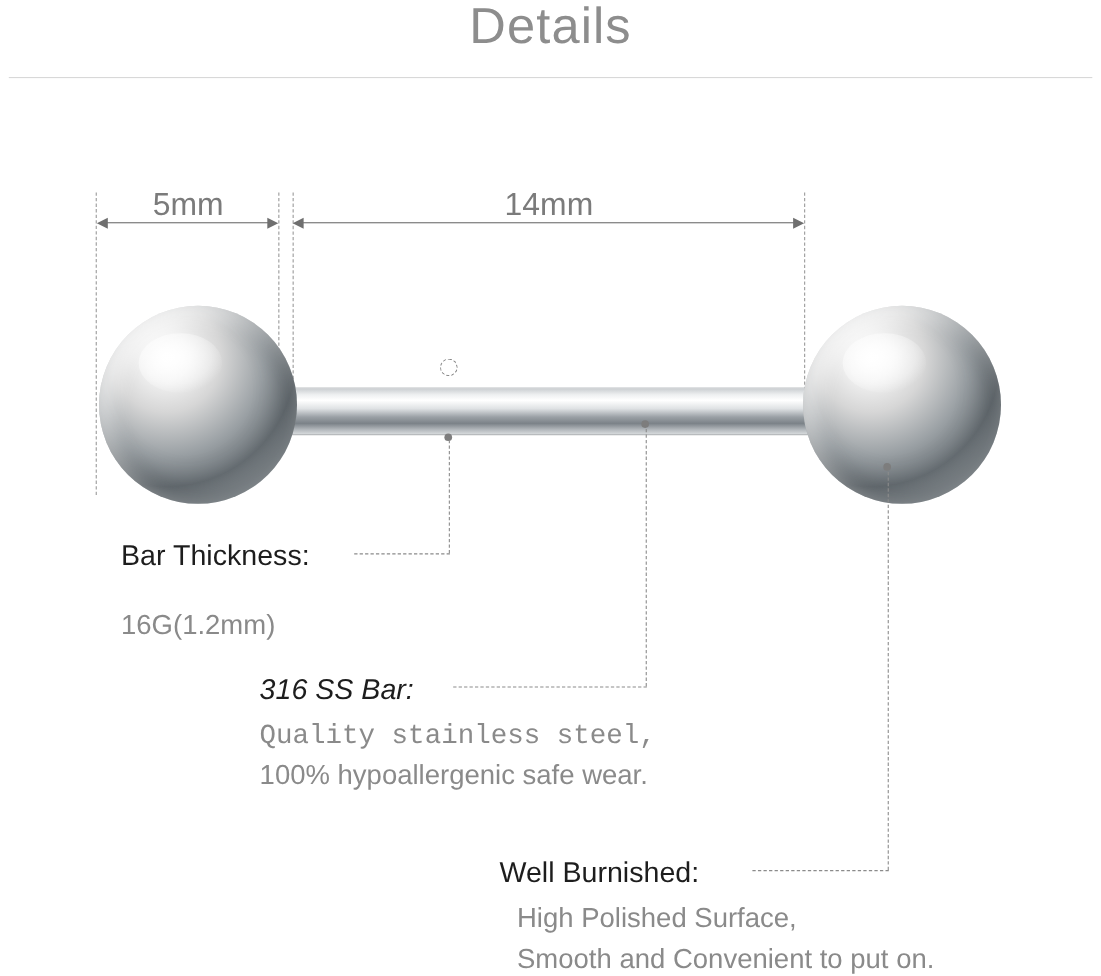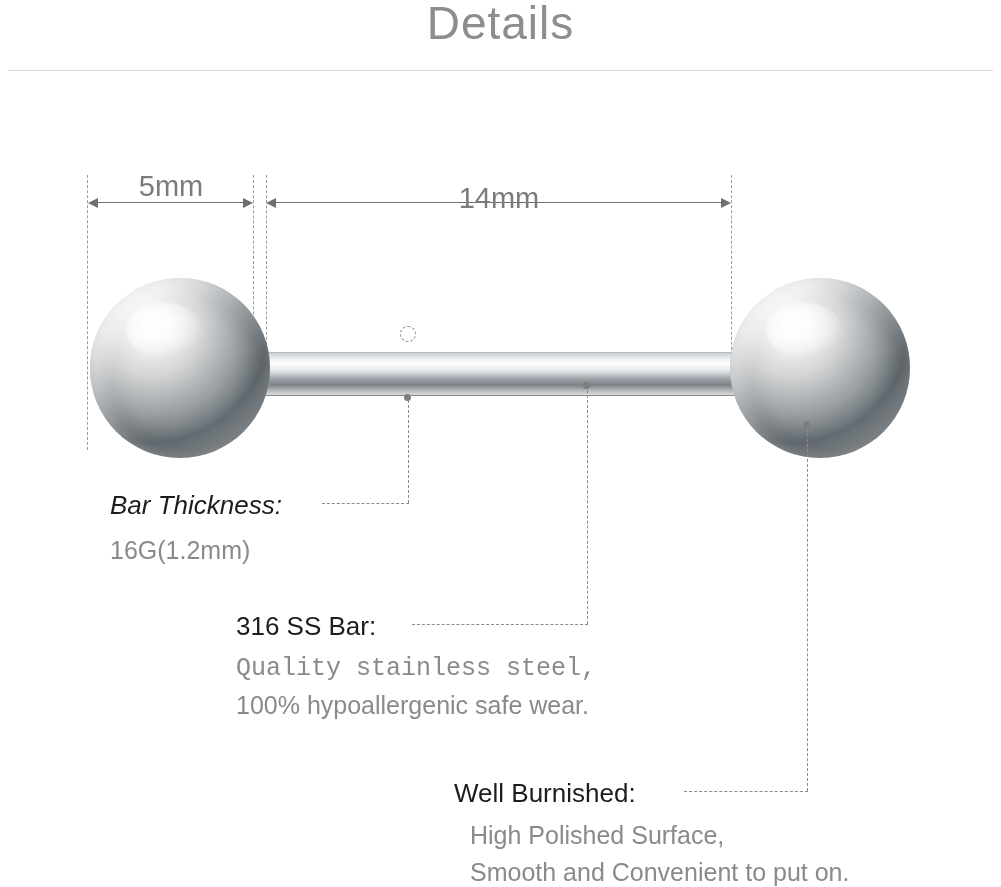--- a/index.html
+++ b/index.html
@@ -151,46 +151,46 @@
   <div class="dim-tick" style="left:731px; top:175px; height:200px;"></div>
 
   <div class="dim-arrow-row" style="left:92px; top:202px; width:158px;"></div>
   <div class="arrow-head arrow-left" style="left:88px;  top:198px;"></div>
   <div class="arrow-head arrow-right" style="left:243px; top:198px;"></div>
   <div class="dim-label" style="left:92px; top:170px; width:158px;">5mm</div>
 
   <div class="dim-arrow-row" style="left:270px; top:202px; width:458px;"></div>
   <div class="arrow-head arrow-left" style="left:266px; top:198px;"></div>
   <div class="arrow-head arrow-right" style="left:721px; top:198px;"></div>
-  <div class="dim-label" style="left:270px; top:182px; width:458px;">14mm</div>
+  <div class="dim-label" style="left:270px; top:170px; width:458px;">14mm</div>
 </div>
 
 <div id="barbell">
 
   <div class="bar-seg" style="left:235px; top:352px; width:540px; height:42px; border-radius:4px;"></div>
 
   <div class="ball" style="left:90px; top:278px; width:180px; height:180px;"></div>
 
   <div class="ball" style="left:730px; top:278px; width:180px; height:180px;"></div>
 </div>
 
 <div>
   <div class="leader-ring" style="left:400px; top:326px;"></div>
   <div class="leader-dot" style="left:404px; top:394px;"></div>
   <div class="leader-v" style="left:408px; top:400px; height:103px;"></div>
   <div class="leader-h" style="left:322px; top:503px; width:87px;"></div>
-  <div class="callout-title" style="left:110px; top:490px;font-style:italic;">Bar Thickness:</div>
-  <div class="callout-body" style="left:110px; top:532px;">16G(1.2mm)</div>
+  <div class="callout-title" style="left:110px; top:490px;">Bar Thickness:</div>
+  <div class="callout-body" style="left:110px; top:550px;">16G(1.2mm)</div>
 </div>
 
 <div>
   <div class="leader-dot" style="left:583px; top:382px;"></div>
   <div class="leader-v" style="left:587px; top:390px; height:234px;"></div>
   <div class="leader-h" style="left:412px; top:624px; width:176px;"></div>
-  <div class="callout-title" style="left:236px; top:611px;">316 SS Bar:</div>
+  <div class="callout-title" style="left:236px; top:611px;font-style:italic;">316 SS Bar:</div>
   <div class="callout-body" style="left:236px; top:650px;font-family:Liberation Mono, monospace;">Quality stainless steel,</div>
   <div class="callout-body" style="left:236px; top:687px;">100% hypoallergenic safe wear.</div>
 </div>
 
 <div>
   <div class="leader-dot" style="left:803px; top:421px;"></div>
   <div class="leader-v" style="left:807px; top:429px; height:362px;"></div>
   <div class="leader-h" style="left:684px; top:791px; width:124px;"></div>
   <div class="callout-title" style="left:454px; top:778px;">Well Burnished:</div>
   <div class="callout-body" style="left:470px; top:817px;text-align:right;">High Polished Surface,</div>

